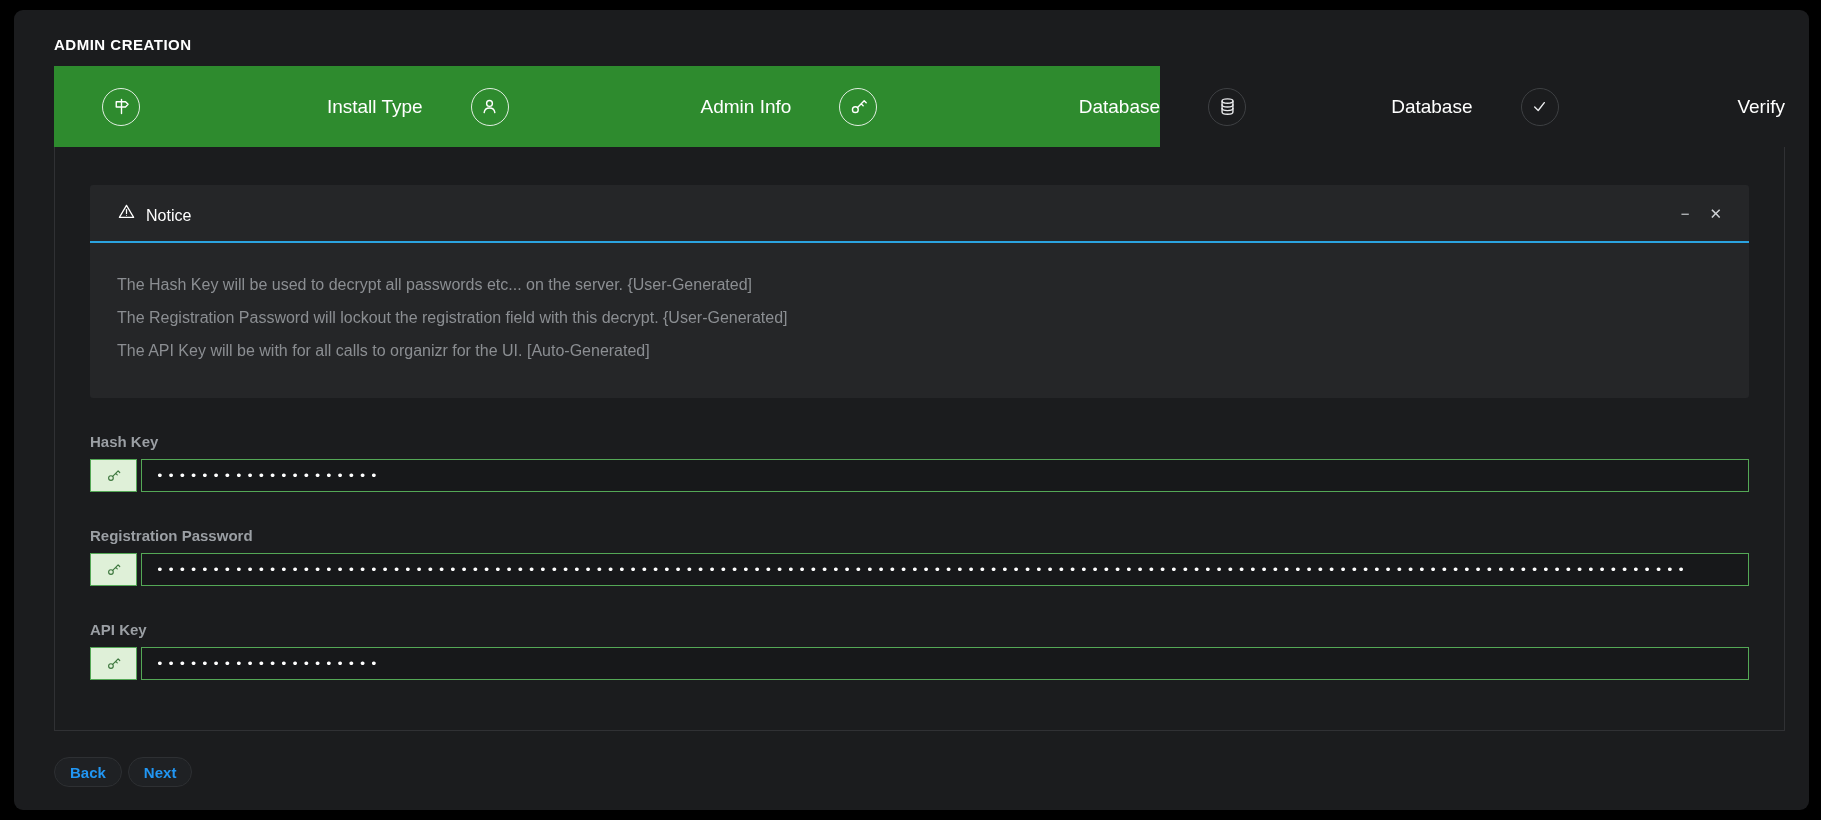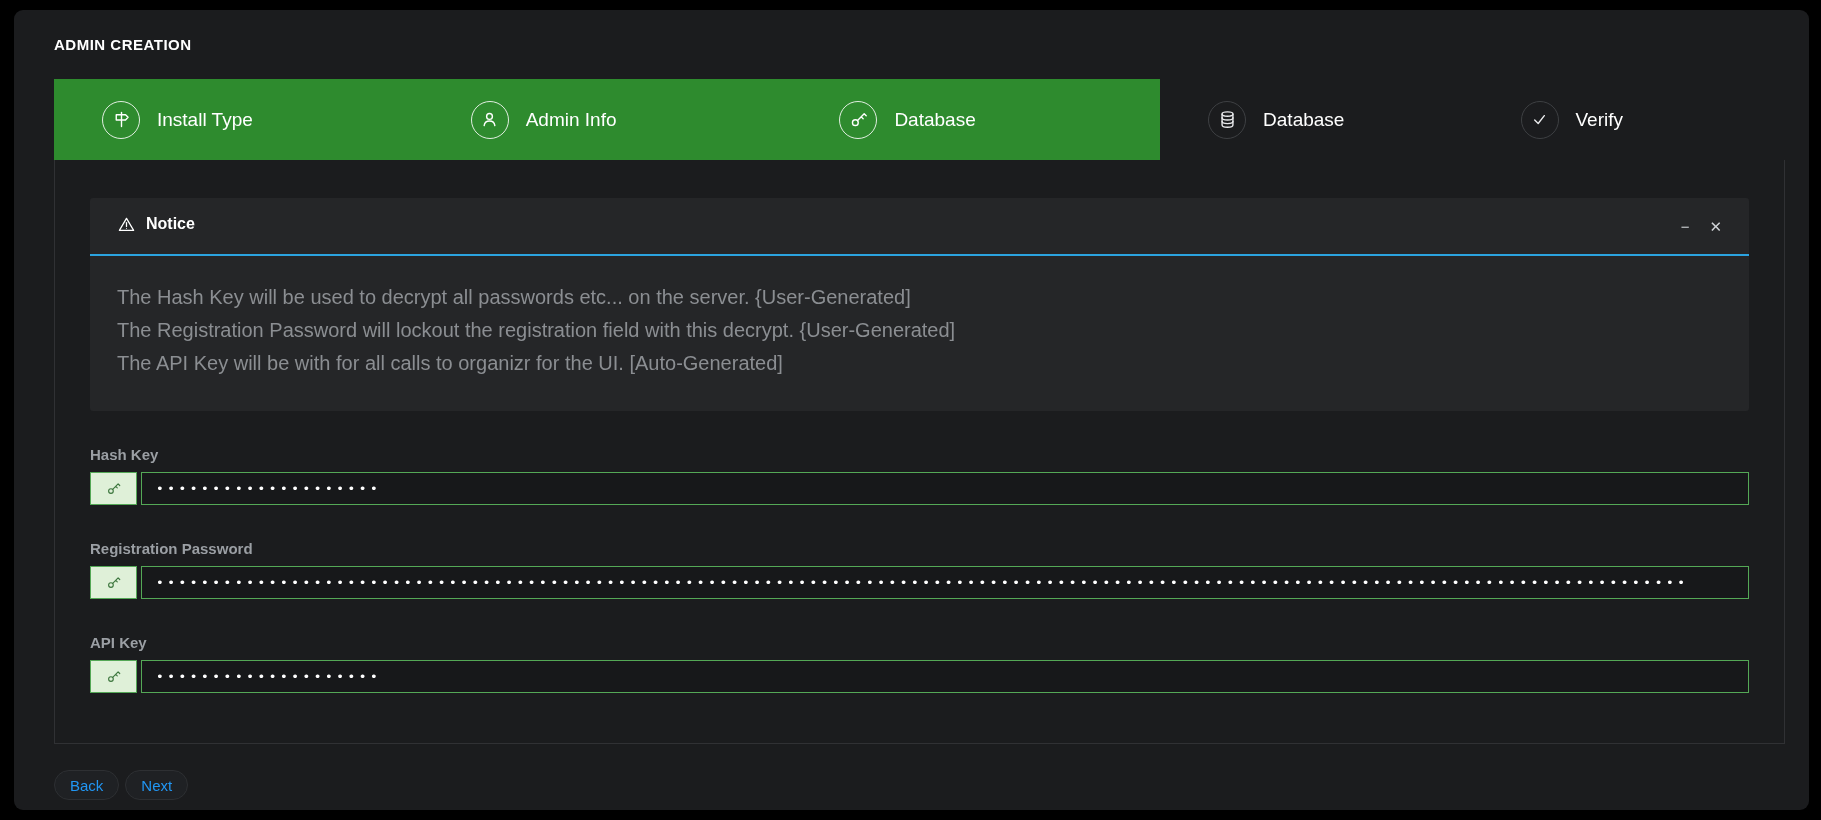--- a/index.html
+++ b/index.html
@@ -2,63 +2,63 @@
 <html><head>
 <meta charset="utf-8">
 <style>
   * { margin:0; padding:0; box-sizing:border-box; }
   html,body { background:#000; }
   body { width:1821px; height:820px; position:relative; font-family:"Liberation Sans", sans-serif; overflow:hidden; }
   .screen { position:absolute; inset:0; background:#000; }
   .panel { position:absolute; top:10px; left:14px; right:12px; bottom:10px;
            background:#1b1c1e; border-radius:9px; padding:26px 24px 0 40px; overflow:hidden; }
 
-  .page-title { color:#fff; font-size:15px; font-weight:bold; letter-spacing:.5px; margin-bottom:26px; }
+  .page-title { color:#fff; font-size:15px; font-weight:bold; letter-spacing:.5px; margin-bottom:13px; }
 
   
   .stepper { display:flex; width:100%; height:81px; }
-  .step { display:flex; align-items:center; gap:17px; padding-left:48px; cursor:pointer; }
+  .step { display:flex; align-items:center; gap:6px; padding-left:48px; cursor:pointer;justify-content:space-between; }
   .step.s0,.step.s1,.step.s2 { width:21.3%; background:#2e8b2e; }
   .step.s3,.step.s4 { width:18.05%; background:transparent; }
   .step .circle { width:38px; height:38px; border-radius:50%; border:1.4px solid rgba(255,255,255,.85);
                   display:flex; align-items:center; justify-content:center; flex:none; color:#fff; }
   .step.pending .circle { border-color:#3e4043; color:#e9eaec; }
   .step .lbl { color:#fff; font-size:19px; }
   .step svg { width:21px; height:21px; display:block; }
 
   
   .card { border:1px solid #303134; border-top:none; padding:38px 35px 50px 35px; }
 
   
   .notice { background:#252628; border-radius:3px; }
   .notice-head { height:56px; display:flex; align-items:center; justify-content:space-between; padding:0 27px; }
-  .notice-title { display:flex; align-items:flex-start; gap:10px; color:#fff; font-size:16px; font-weight:bold; }
+  .notice-title { display:flex; align-items:flex-end; gap:10px; color:#fff; font-size:16px; font-weight:normal; }
   .notice-title svg { width:19px; height:19px; color:#fff; }
   .notice-tools { display:flex; align-items:center; gap:20px; }
   .tool { color:#cfd2d6; font-size:15px; line-height:1; cursor:pointer; }
   .notice-rule { height:2px; background:#2ba3e0; }
   .notice-body { padding:25px 27px 31px 27px; }
-  .notice-body p { color:#8b8e92; font-size:20px; line-height:33px; }
+  .notice-body p { color:#8b8e92; font-size:16px; line-height:33px; }
 
   
   .fgroup { margin-top:35px; }
   .flabel { color:#9b9fa4; font-size:15px; font-weight:bold; margin-bottom:9px; display:block;margin-top:28px; }
   .igroup { display:flex; height:33px; }
   .iaddon { width:47px; background:#dff0d8; border:1px solid #54a856; color:#3c763d;
             display:flex; align-items:center; justify-content:center; margin-right:4px; flex:none; }
   .iaddon svg { width:17px; height:17px; }
   .iinput { flex:1; background:#17181a; border:1px solid #54a856; color:#fff;
             font-size:13px; letter-spacing:3.6px; padding:0 14px; outline:none;
             font-family:"DejaVu Sans", sans-serif; }
 
   
   .btn-row { display:flex; gap:6px; margin-top:26px; }
   .pill { height:30px; padding:0 15px; border-radius:15px; background:#1f2124; border:1px solid #2e3033;
           color:#2196f3; font-size:15px; font-family:"Liberation Sans", sans-serif; cursor:pointer;
-          display:flex; align-items:center; }
+          display:flex; align-items:center;font-weight:bold; }
   svg { stroke:currentColor; fill:none; stroke-width:1.6; stroke-linecap:round; stroke-linejoin:round; }
 </style>
 </head>
 <body>
 
 <div class="screen">
   <div class="panel">
 
     <div class="page-title">ADMIN CREATION</div>
 

